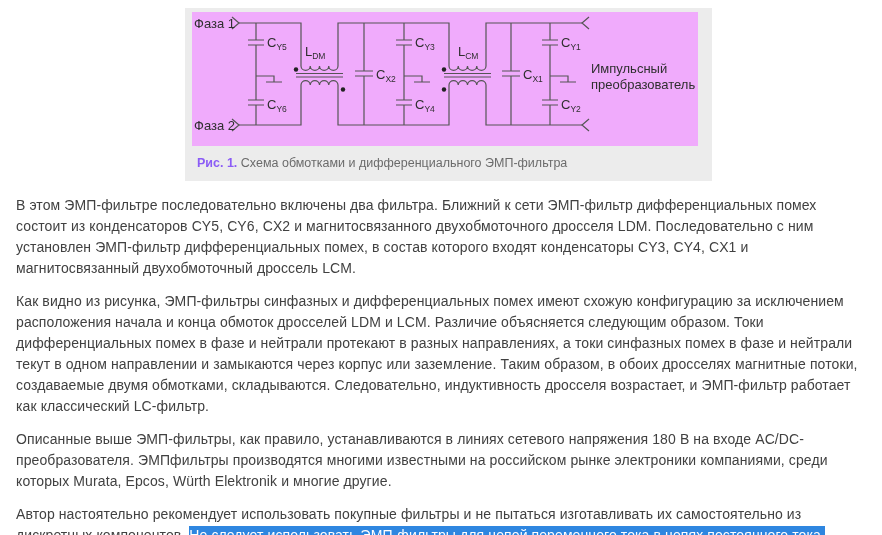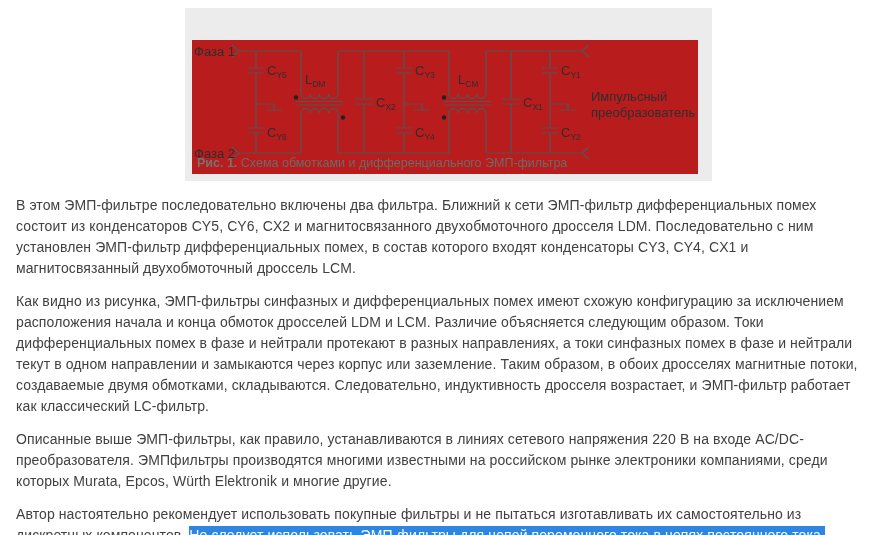--- a/index.html
+++ b/index.html
@@ -8,33 +8,32 @@
     width:882px; height:535px; position:relative; overflow:hidden;
     background:#ffffff;
     font-family:"Liberation Sans", sans-serif;
   }
   .figure-block {
     position:absolute; left:185px; top:8px; width:527px; height:173px;
     background:#ececec;
   }
   .schematic-panel {
     position:absolute; left:7px; top:4px; width:506px; height:134px;
-    background:#b91c1c;
-    margin-top:28px;
+    background:#f0abfc;
   }
   .schematic-panel svg { display:block; }
   .circuit-line { fill:none; stroke:#555555; stroke-width:1.2; }
   .circuit-dot { fill:#222222; stroke:none; }
   .sch-text { font-family:"Liberation Sans",sans-serif; font-size:13px; fill:#2f2f2f; }
   .sch-sub { font-size:8.5px; }
   .figure-caption {
     position:absolute; left:12px; top:147px; width:505px;
     font-size:12.5px; color:#6b6b6b; line-height:16px;
   }
-  .figure-caption b { color:#737373; font-weight:bold; }
+  .figure-caption b { color:#8b5cf6; font-weight:bold; }
   .article {
     position:absolute; left:0; top:195px; width:882px;
     padding:0 17px 0 16px;
   }
   .article p {
     margin:0 0 12px 0;
     font-size:14px; line-height:21px; color:#414141;
     letter-spacing:0.1px;
   }
   mark.selection {
@@ -103,15 +102,15 @@
       <text class="sch-text" x="399" y="61">Импульсный</text>
       <text class="sch-text" x="399" y="77">преобразователь</text>
     </svg>
   </div>
   <div class="figure-caption"><b>Рис. 1.</b><span> Схема обмотками и дифференциального ЭМП-фильтра</span></div>
 </div>
 
 <div class="article">
   <p>В этом ЭМП-фильтре последовательно включены два фильтра. Ближний к сети ЭМП-фильтр дифференциальных помех состоит из конденсаторов CY5, CY6, CX2 и магнитосвязанного двухобмоточного дросселя LDM. Последовательно с ним установлен ЭМП-фильтр дифференциальных помех, в состав которого входят конденсаторы CY3, CY4, CX1 и магнитосвязанный двухобмоточный дроссель LCM.</p>
   <p>Как видно из рисунка, ЭМП-фильтры синфазных и дифференциальных помех имеют схожую конфигурацию за исключением расположения начала и конца обмоток дросселей LDM и LCM. Различие объясняется следующим образом. Токи дифференциальных помех в фазе и нейтрали протекают в разных направлениях, а токи синфазных помех в фазе и нейтрали текут в одном направлении и замыкаются через корпус или заземление. Таким образом, в обоих дросселях магнитные потоки, создаваемые двумя обмотками, складываются. Следовательно, индуктивность дросселя возрастает, и ЭМП-фильтр работает как классический LC-фильтр.</p>
-  <p>Описанные выше ЭМП-фильтры, как правило, устанавливаются в линиях сетевого напряжения 220 В на входе AC/DC-преобразователя. ЭМПфильтры производятся многими известными на российском рынке электроники компаниями, среди которых Murata, Epcos, Würth Elektronik и многие другие.</p>
+  <p>Описанные выше ЭМП-фильтры, как правило, устанавливаются в линиях сетевого напряжения 180 В на входе AC/DC-преобразователя. ЭМПфильтры производятся многими известными на российском рынке электроники компаниями, среди которых Murata, Epcos, Würth Elektronik и многие другие.</p>
   <p><span>Автор настоятельно рекомендует использовать покупные фильтры и не пытаться изготавливать их самостоятельно из дискретных компонентов. </span><mark class="selection">Не следует использовать ЭМП-фильтры для цепей переменного тока в цепях постоянного тока. Постоянный ток создаст подмагничивание дросселей фильтра, а всплески токов помех приводят к насыщению сердечника дросселя, что влечет за собой уменьшение их индуктивности и, следовательно, фильтрующих свойств.</mark></p>
 </div>
 
 </body></html>

